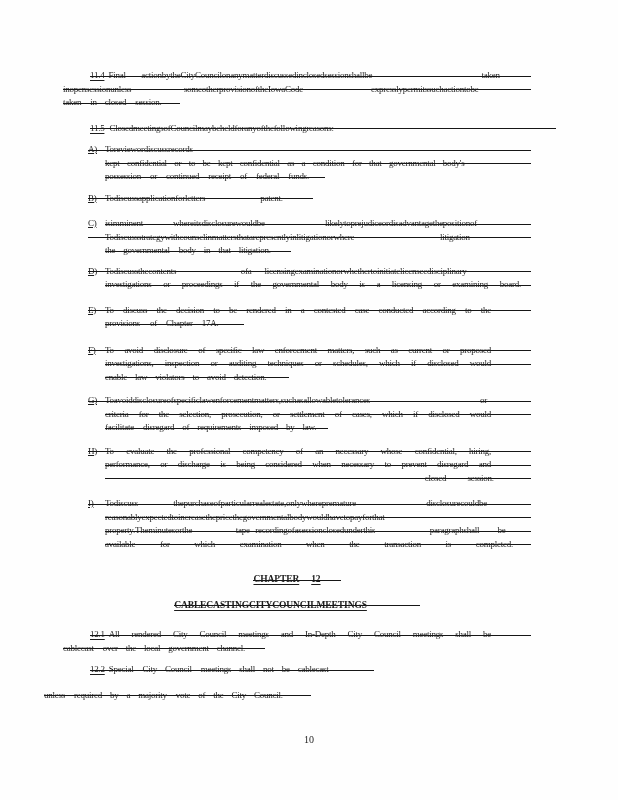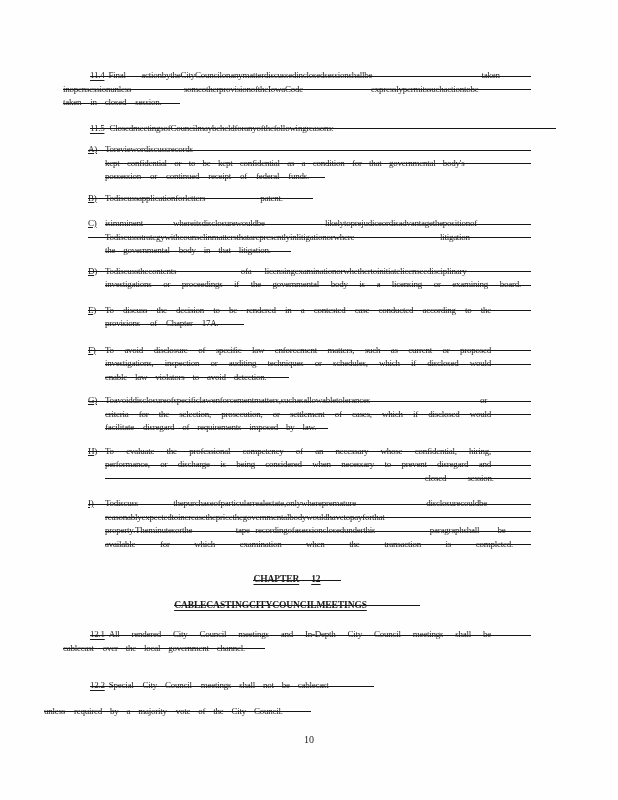--- a/index.html
+++ b/index.html
@@ -546,21 +546,21 @@
           <span class="gap" style="width: 8px;"></span>
           <span class="word">the</span>
           <span class="gap" style="width: 8px;"></span>
           <span class="word">local</span>
           <span class="gap" style="width: 8px;"></span>
           <span class="word">government</span>
           <span class="gap" style="width: 8px;"></span>
           <span class="word">channel.</span>
           <span class="tail" style="width: 20px;"></span>
         </div></div>
-      <div class="block" style="margin-top: 24px;"><div class="line shrink" style="padding-left: 27px;">
+      <div class="block" style="margin-top: 8px;"><div class="line shrink" style="padding-left: 27px;">
           <span class="strike" style="left: 27px;"></span>
           <span class="word ul">12.2</span>
           <span class="gap" style="width: 4px;"></span>
           <span class="word">Special</span>
           <span class="gap" style="width: 9px;"></span>
           <span class="word">City</span>
           <span class="gap" style="width: 8px;"></span>
           <span class="word">Council</span>
           <span class="gap" style="width: 9px;"></span>
           <span class="word">meetings</span>

